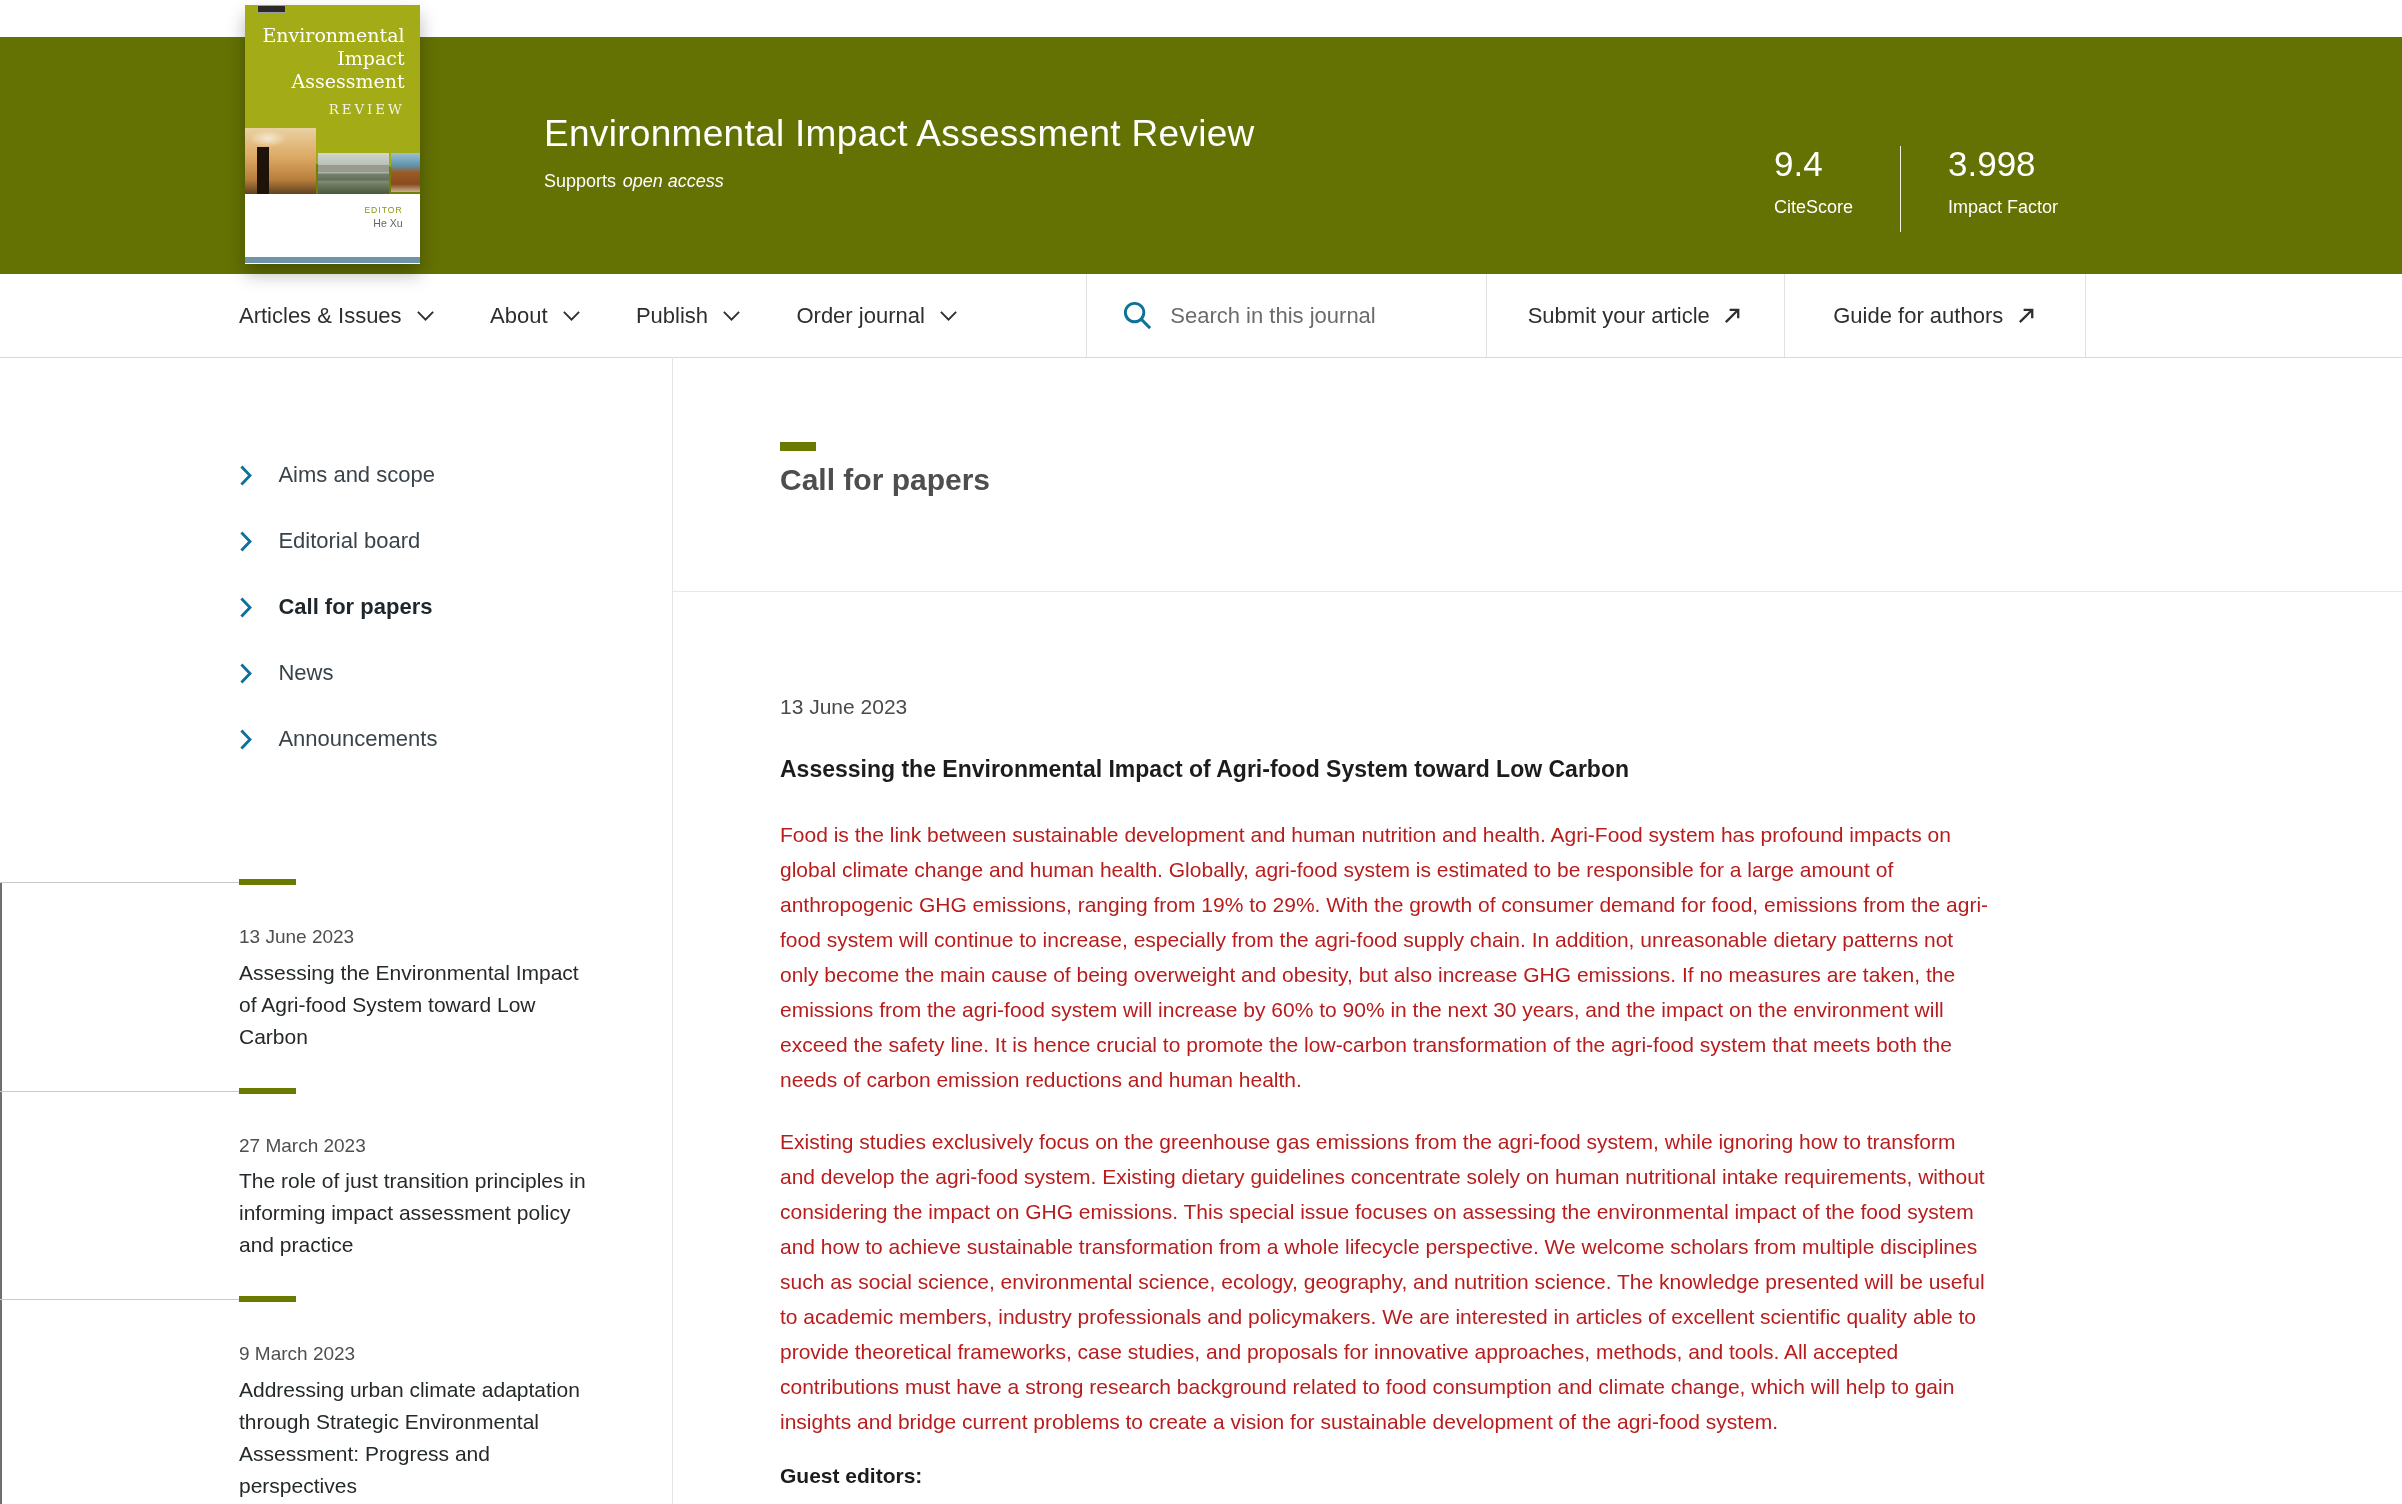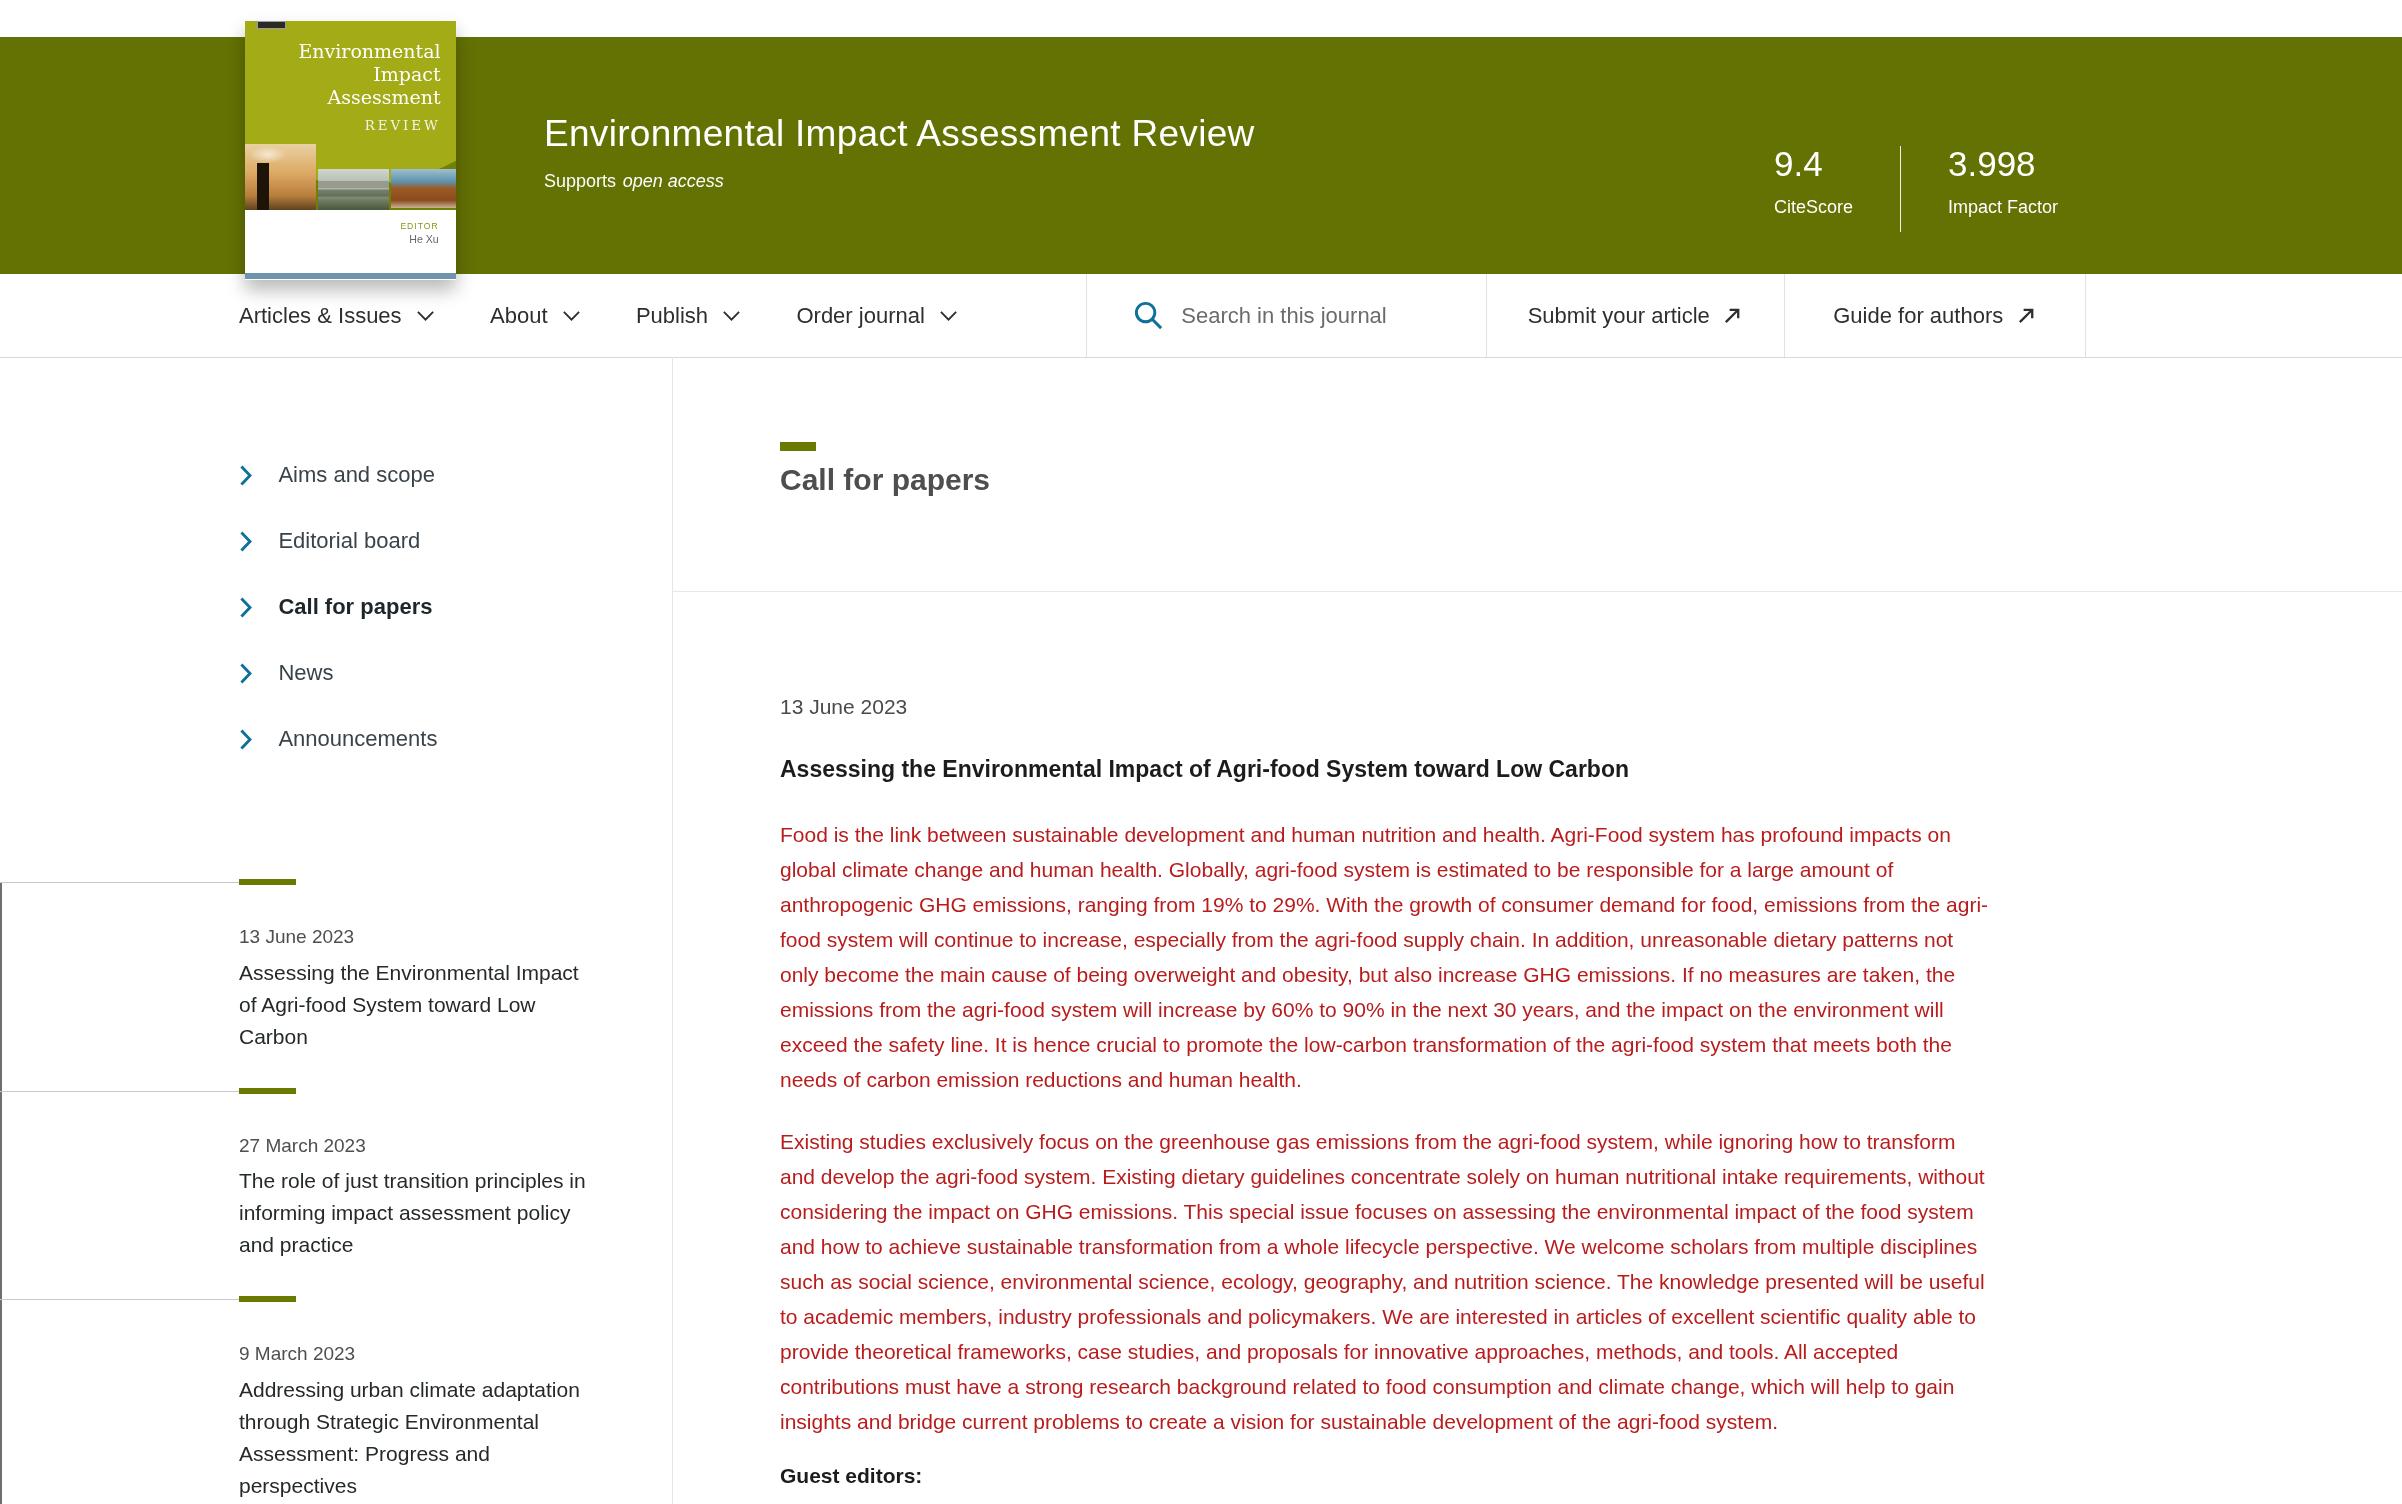--- a/index.html
+++ b/index.html
@@ -3,22 +3,22 @@
 <meta charset="utf-8">
 <style>
   html,body{margin:0;padding:0;background:#ffffff;}
   #page{position:relative;width:2403px;height:1504px;overflow:hidden;background:#ffffff;
         font-family:"Liberation Sans",sans-serif;color:#2e2e2e;}
 
   
   .band{position:absolute;left:0;top:37px;width:100%;height:237px;background:#647103;}
 
   
-  .cover{position:absolute;left:245px;top:4.8px;width:211px;height:259px;background:#fff;
-         box-shadow:0 9.6px 17.3px rgba(0,0,0,.28);z-index:4;cursor:pointer;margin-top:16px;}
+  .cover{position:absolute;left:245px;top:4.8px;width:175px;height:259px;background:#fff;
+         box-shadow:0 9.6px 17.3px rgba(0,0,0,.28);z-index:4;cursor:pointer;}
   .cover-art{position:relative;height:189px;background:#717f04;overflow:hidden;}
   .cover-circle{position:absolute;left:-67px;top:-163px;width:365px;height:327px;border-radius:50%;background:#a3ab16;}
   .cover-title{position:absolute;top:19px;right:15.4px;text-align:right;
                font-family:"DejaVu Serif",serif;color:#ffffff;font-size:19px;line-height:23px;}
   .cover-review{font-size:13.4px;letter-spacing:2.9px;margin-top:4.8px;color:#f2f4e4;}
   .photo{position:absolute;bottom:0;}
   .photo.p1{left:0;width:71px;height:66px;background:linear-gradient(180deg,#e9d1a2 0%,#dca863 45%,#b97f3c 78%,#5f421f 100%);}
   .photo.p1::before{content:'';position:absolute;left:3.8px;top:1.9px;width:38px;height:17.3px;border-radius:50%;
                     background:radial-gradient(closest-side,#f5e9d2,rgba(245,233,210,0));}
   .photo.p1::after{content:'';position:absolute;left:11.5px;top:19px;width:12.5px;height:47px;background:#1d1309;}
@@ -43,21 +43,21 @@
   .metric.m1{width:126px;}
   .metric-div{width:1px;background:rgba(255,255,255,.9);height:86px;margin-top:1.9px;}
   .metric.m2{padding-left:47px;}
 
   
   .navbar{position:absolute;top:274px;left:0;width:100%;height:84px;background:#fff;border-bottom:1px solid #d9d9d9;box-sizing:border-box;}
   .nav-left{position:absolute;left:239px;top:0;height:83px;display:flex;align-items:center;gap:55px;}
   .nav-item{display:flex;align-items:center;gap:14.4px;font-size:22px;color:#2e2e2e;cursor:pointer;white-space:nowrap;}
   .nav-right{position:absolute;left:1086px;top:0;height:83px;display:flex;}
   .nav-search{width:400px;border-left:1px solid #e2e2e2;display:flex;align-items:center;
-              padding-left:45px;box-sizing:border-box;color:#6b6b6b;font-size:22px;gap:16.3px;cursor:text;}
+              padding-left:34px;box-sizing:border-box;color:#6b6b6b;font-size:22px;gap:16.3px;cursor:text;}
   .nav-action{border-left:1px solid #e2e2e2;display:flex;align-items:center;justify-content:center;
               gap:12.5px;font-size:22px;color:#2e2e2e;cursor:pointer;}
   .nav-action.a1{width:297px;}
   .nav-action.a2{width:302px;border-right:1px solid #e2e2e2;box-sizing:border-box;}
 
   
   .content{position:absolute;top:357px;left:0;right:0;bottom:0;}
   .vdiv{position:absolute;left:672px;top:0;bottom:0;width:1px;background:#e4e4e4;}
   .edge-line{position:absolute;left:0;top:525px;bottom:0;width:1.9px;background:#6f6f6f;}
 

